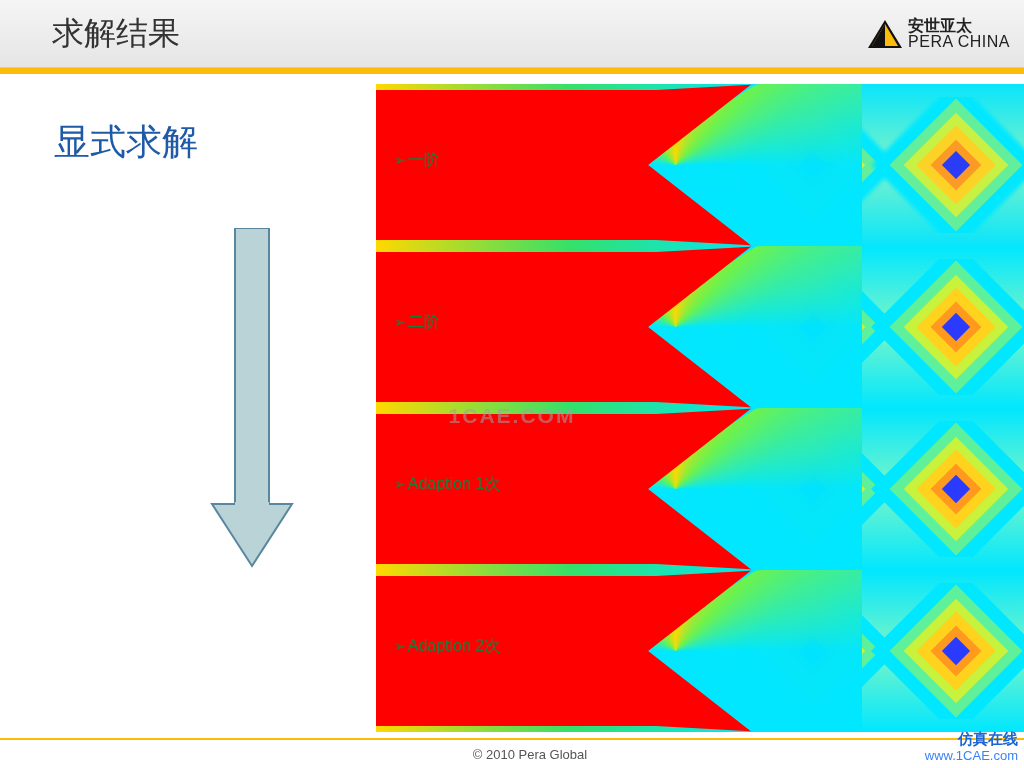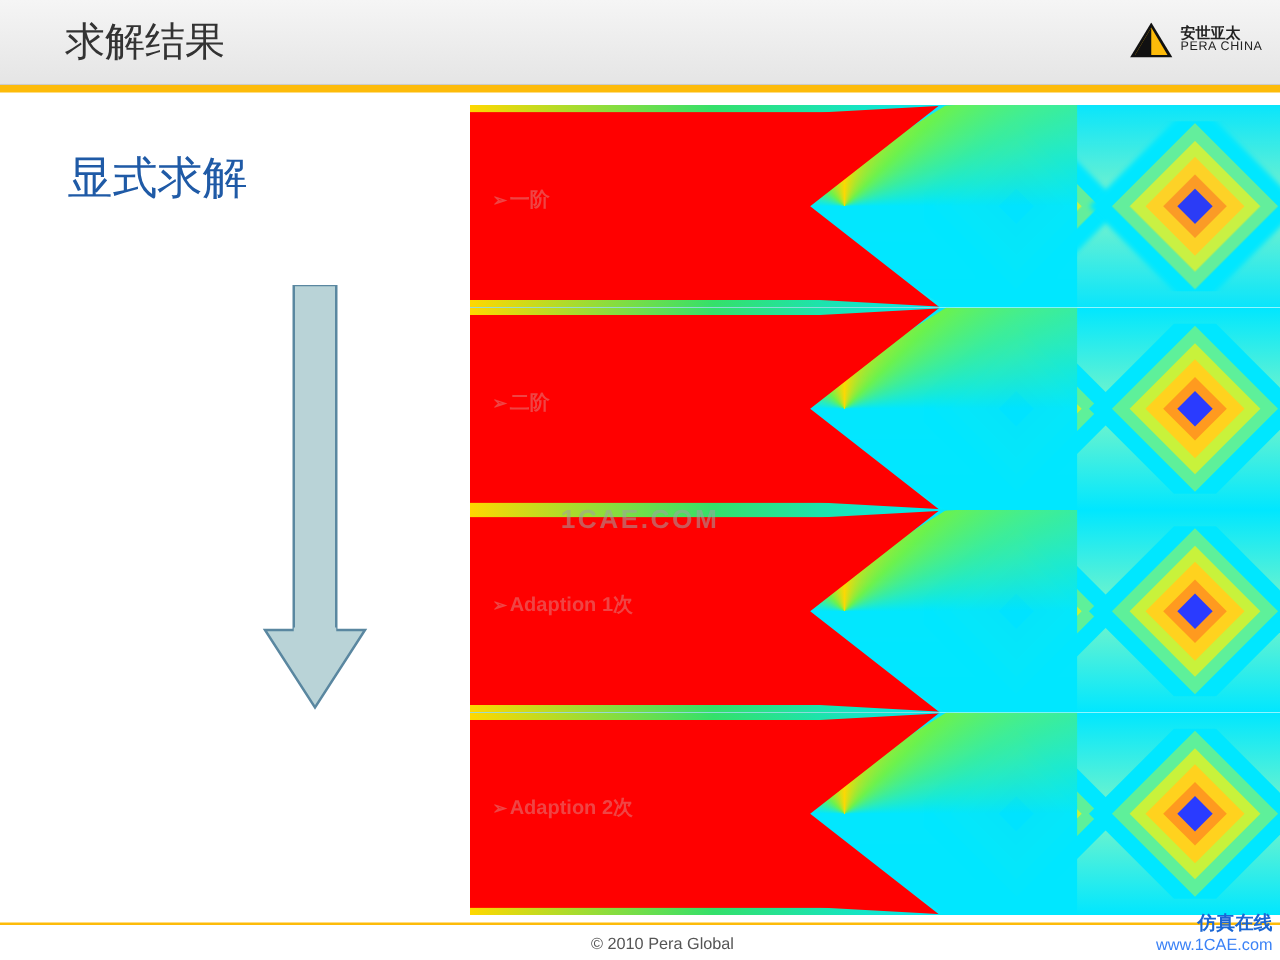--- a/index.html
+++ b/index.html
@@ -34,22 +34,22 @@
   }
   .logo {
     position: absolute;
     right: 14px;
     top: 18px;
     display: flex;
     align-items: center;
     gap: 6px;
   }
   .logo-mark svg { display: block; }
-  .logo-text { font-size: 12px; font-weight: bold; color: #222; line-height: 1; font-family: Liberation Mono, monospace; }
-  .logo-sub  { font-size: 10px; color: #222; letter-spacing: 0.5px; line-height: 1; }
+  .logo-text { font-size: 16px; font-weight: bold; color: #222; line-height: 1; }
+  .logo-sub  { font-size: 16px; color: #222; letter-spacing: 0.5px; line-height: 1; }
   .yellow-bar {
     position: absolute;
     top: 68px; left: 0; width: 100%; height: 6px;
     background: #fdbb0a;
   }
 
   .left-col {
     position: absolute;
     left: 54px;
     top: 118px;
@@ -83,23 +83,22 @@
     position: relative;
     width: 100%;
     height: 162px;
     overflow: hidden;
   }
   .sim-label {
     position: absolute;
     left: 18px;
     top: 66px;
     font-size: 16px;
-    color: #ef4444;
+    color: #15803d;
     z-index: 5;
-    font-weight: bold;
   }
   .sim-label .chev { font-size: 14px; margin-right: 2px; }
 
   .wedge-red {
     position: absolute;
     left: 0; top: 0;
     width: 100%; height: 100%;
     background: #ff0000;
     clip-path: polygon(0 0, 58% 0, 42% 50%, 58% 100%, 0 100%);
   }

